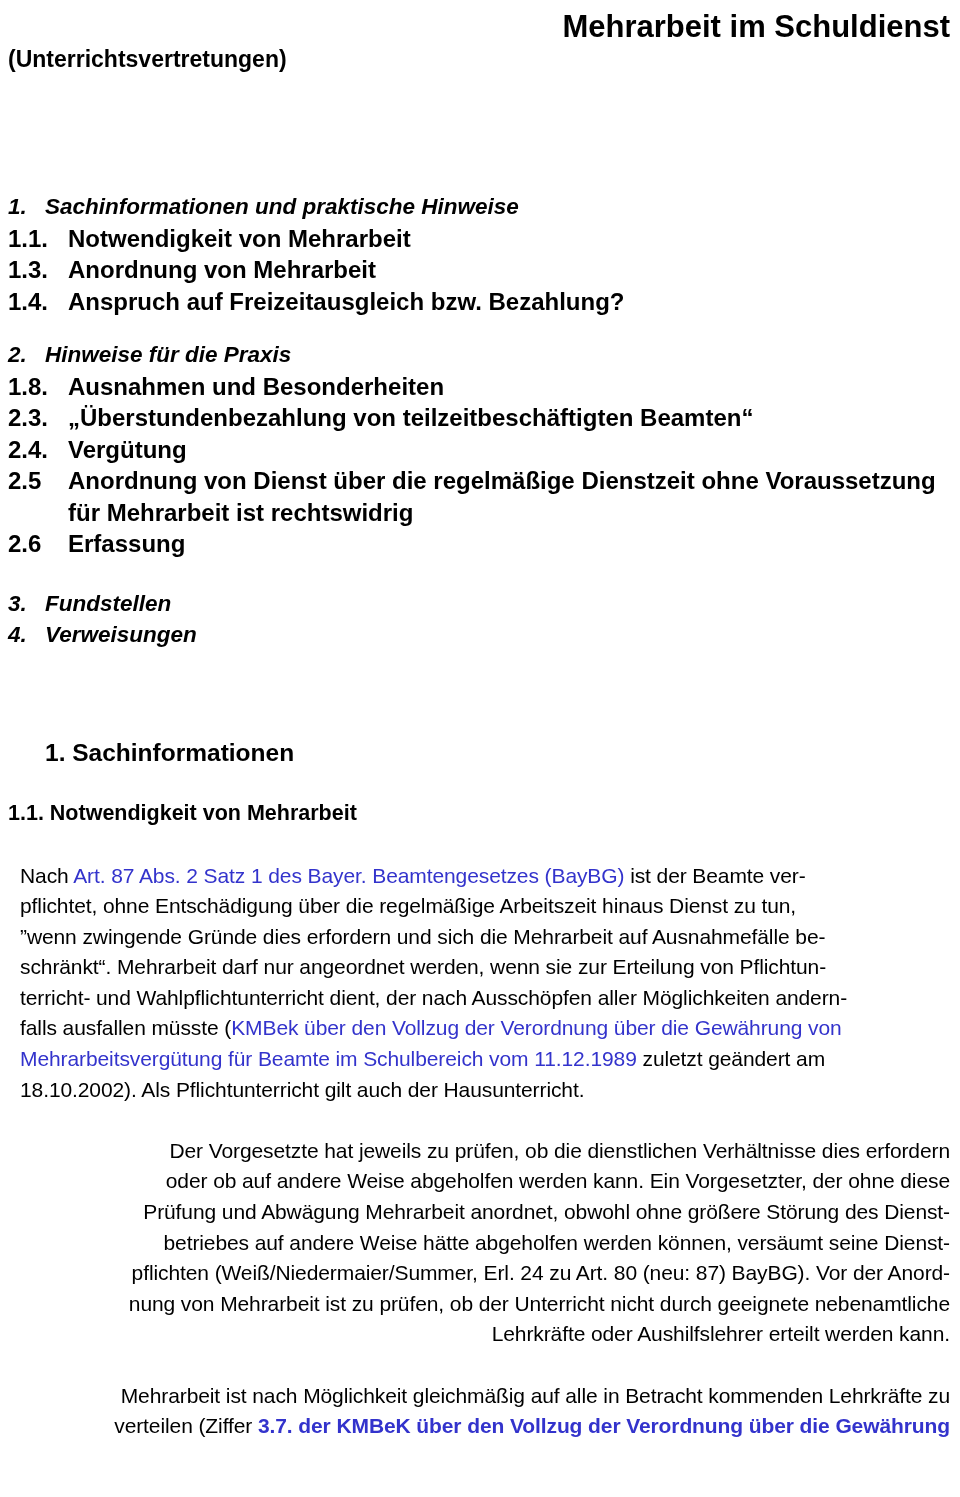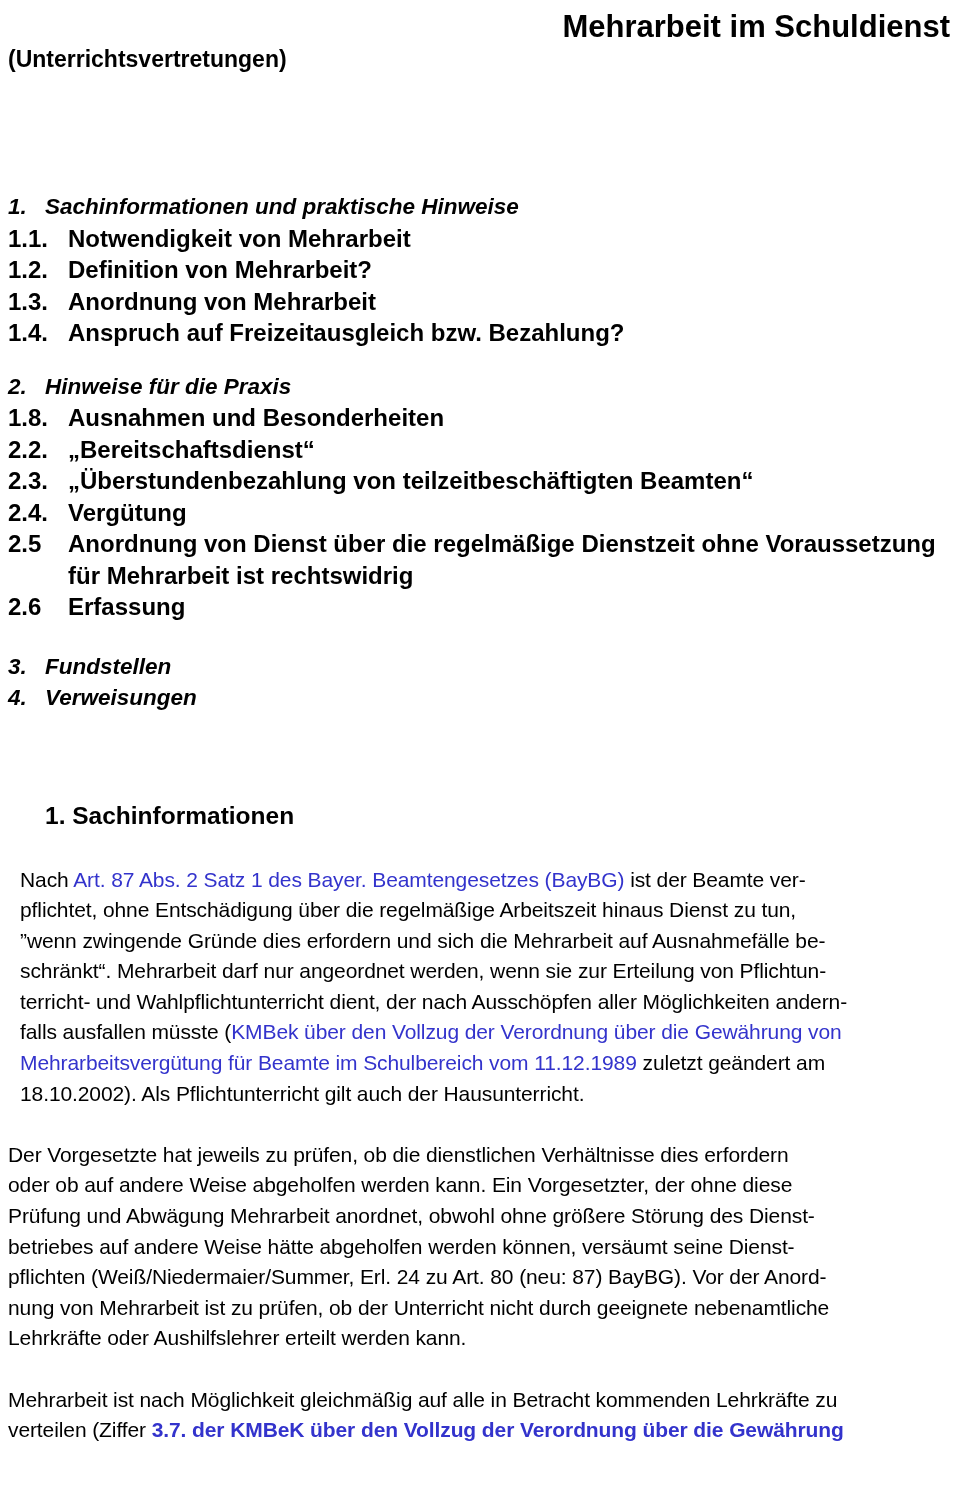--- a/index.html
+++ b/index.html
@@ -22,21 +22,21 @@
   .toc-row.section { font-style:italic; font-size:22.5px; }
   .toc-row.section .num { flex:0 0 37px; }
   .mt22 { margin-top:22px; }
   .mt28 { margin-top:28px; }
 
   .h1 { margin-top:86px; font-size:24.5px; font-weight:700; line-height:32px;margin-left:37px; }
   .h2 { margin-top:29px; font-size:21.5px; font-weight:700; line-height:30px; }
 
   .para { font-size:21px; line-height:30.6px; white-space:nowrap; letter-spacing:-0.1px; }
   .para.first { margin-top:33px;margin-left:12px; }
-  .para + .para { margin-top:30.6px; }
+  .para + .para { margin-top:30.6px;text-align:right; }
 
   .lnk { color:var(--link, #3333cc); }
   .bld { font-weight:700; }
 </style>
 </head>
 <body>
 
 <div class="page">
 
   <div class="doc-title">Mehrarbeit im Schuldienst</div>
@@ -46,43 +46,35 @@
 
     <div class="toc-row section">
       <span class="num">1.</span>
       <span class="lbl">Sachinformationen und praktische Hinweise</span>
     </div>
     <div class="toc-row">
       <span class="num">1.1.</span>
       <span class="lbl">Notwendigkeit von Mehrarbeit</span>
     </div>
     <div class="toc-row">
-      <span class="num">1.2.</span>
-      <span class="lbl">Definition von Mehrarbeit?</span>
-    </div>
-    <div class="toc-row">
       <span class="num">1.3.</span>
       <span class="lbl">Anordnung von Mehrarbeit</span>
     </div>
     <div class="toc-row">
       <span class="num">1.4.</span>
       <span class="lbl">Anspruch auf Freizeitausgleich bzw. Bezahlung?</span>
     </div>
 
     <div class="toc-row section mt22">
       <span class="num">2.</span>
       <span class="lbl">Hinweise für die Praxis</span>
     </div>
     <div class="toc-row">
       <span class="num">1.8.</span>
       <span class="lbl">Ausnahmen und Besonderheiten</span>
-    </div>
-    <div class="toc-row">
-      <span class="num">2.2.</span>
-      <span class="lbl">„Bereitschaftsdienst“</span>
     </div>
     <div class="toc-row">
       <span class="num">2.3.</span>
       <span class="lbl">„Überstundenbezahlung von teilzeitbeschäftigten Beamten“</span>
     </div>
     <div class="toc-row">
       <span class="num">2.4.</span>
       <span class="lbl">Vergütung</span>
     </div>
     <div class="toc-row">
@@ -99,18 +91,19 @@
       <span class="lbl">Fundstellen</span>
     </div>
     <div class="toc-row section">
       <span class="num">4.</span>
       <span class="lbl">Verweisungen</span>
     </div>
 
   </div>
 
   <div class="h1">1. Sachinformationen</div>
+  <div class="h2">1.1. Notwendigkeit von Mehrarbeit</div>
 
   <div class="para first"><span>Nach </span><span class="lnk">Art. 87 Abs. 2 Satz 1 des Bayer. Beamtengesetzes (BayBG)</span><span> ist der Beamte ver-</span><br><span>pflichtet, ohne Entschädigung über die regelmäßige Arbeitszeit hinaus Dienst zu tun,</span><br><span>”wenn zwingende Gründe dies erfordern und sich die Mehrarbeit auf Ausnahmefälle be-</span><br><span>schränkt“. Mehrarbeit darf nur angeordnet werden, wenn sie zur Erteilung von Pflichtun-</span><br><span>terricht- und Wahlpflichtunterricht dient, der nach Ausschöpfen aller Möglichkeiten andern-</span><br><span>falls ausfallen müsste (</span><span class="lnk">KMBek über den Vollzug der Verordnung über die Gewährung von</span><br><span class="lnk">Mehrarbeitsvergütung für Beamte im Schulbereich vom 11.12.1989</span><span> zuletzt geändert am</span><br><span>18.10.2002). Als Pflichtunterricht gilt auch der Hausunterricht.</span></div>
   <div class="para"><span>Der Vorgesetzte hat jeweils zu prüfen, ob die dienstlichen Verhältnisse dies erfordern</span><br><span>oder ob auf andere Weise abgeholfen werden kann. Ein Vorgesetzter, der ohne diese</span><br><span>Prüfung und Abwägung Mehrarbeit anordnet, obwohl ohne größere Störung des Dienst-</span><br><span>betriebes auf andere Weise hätte abgeholfen werden können, versäumt seine Dienst-</span><br><span>pflichten (Weiß/Niedermaier/Summer, Erl. 24 zu Art. 80 (neu: 87) BayBG). Vor der Anord-</span><br><span>nung von Mehrarbeit ist zu prüfen, ob der Unterricht nicht durch geeignete nebenamtliche</span><br><span>Lehrkräfte oder Aushilfslehrer erteilt werden kann.</span></div>
   <div class="para"><span>Mehrarbeit ist nach Möglichkeit gleichmäßig auf alle in Betracht kommenden Lehrkräfte zu</span><br><span>verteilen (Ziffer </span><span class="lnk bld">3.7. der KMBeK über den Vollzug der Verordnung über die Gewährung</span></div>
 
 </div>
 
 </body></html>

